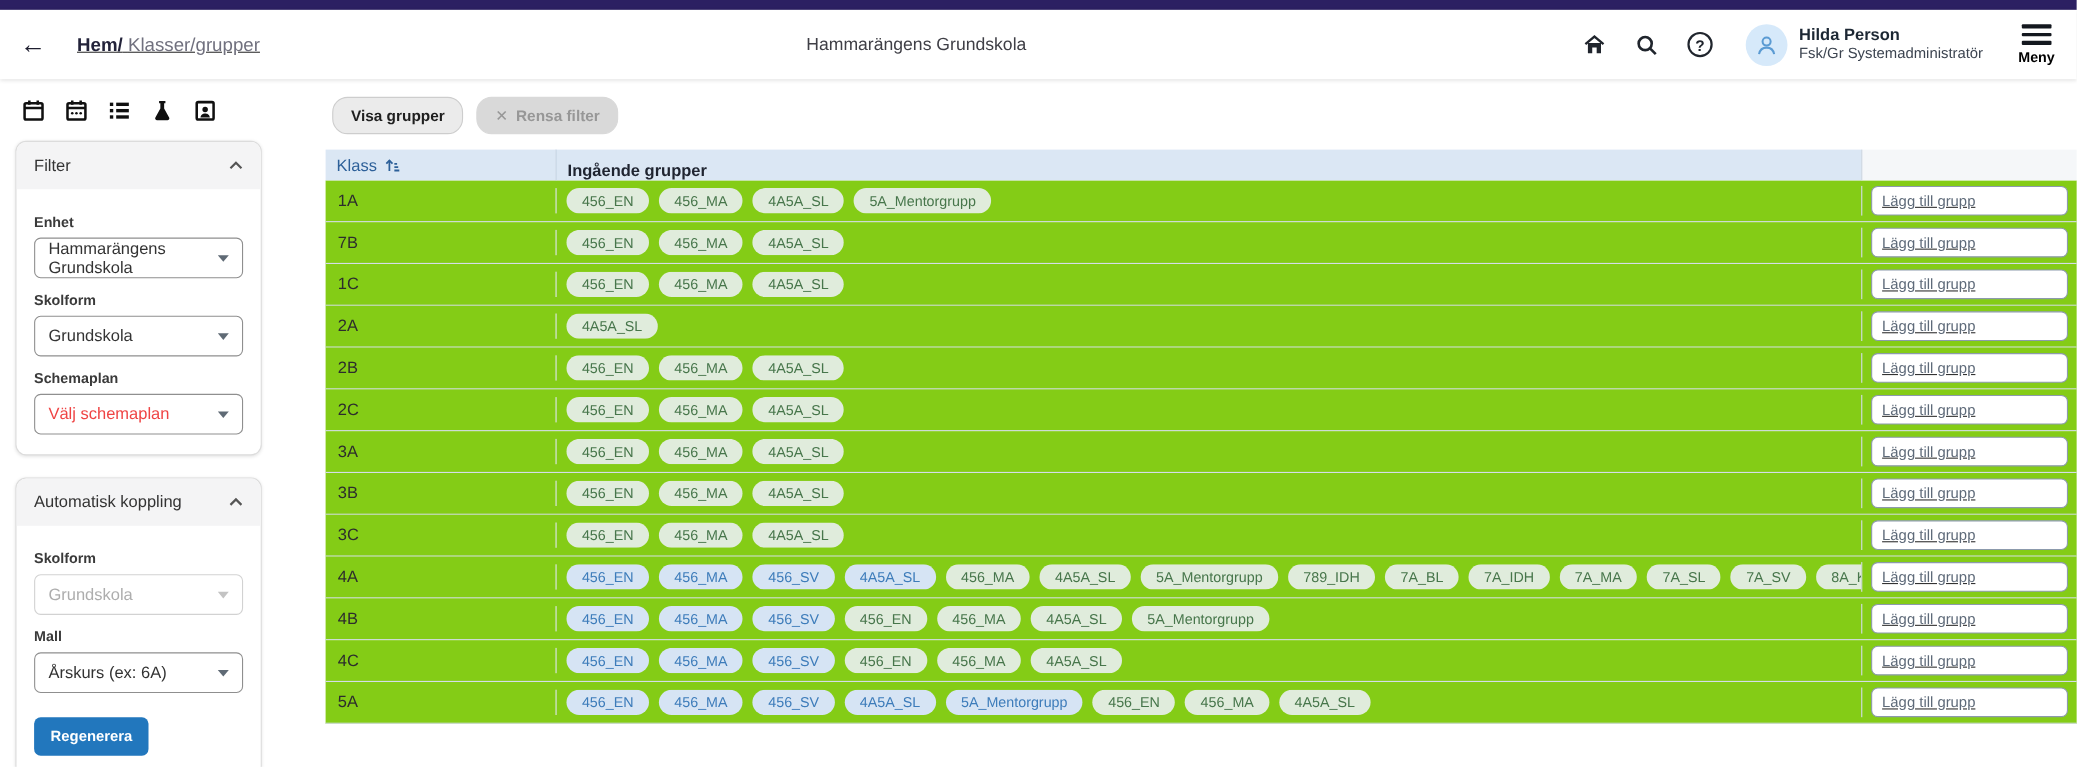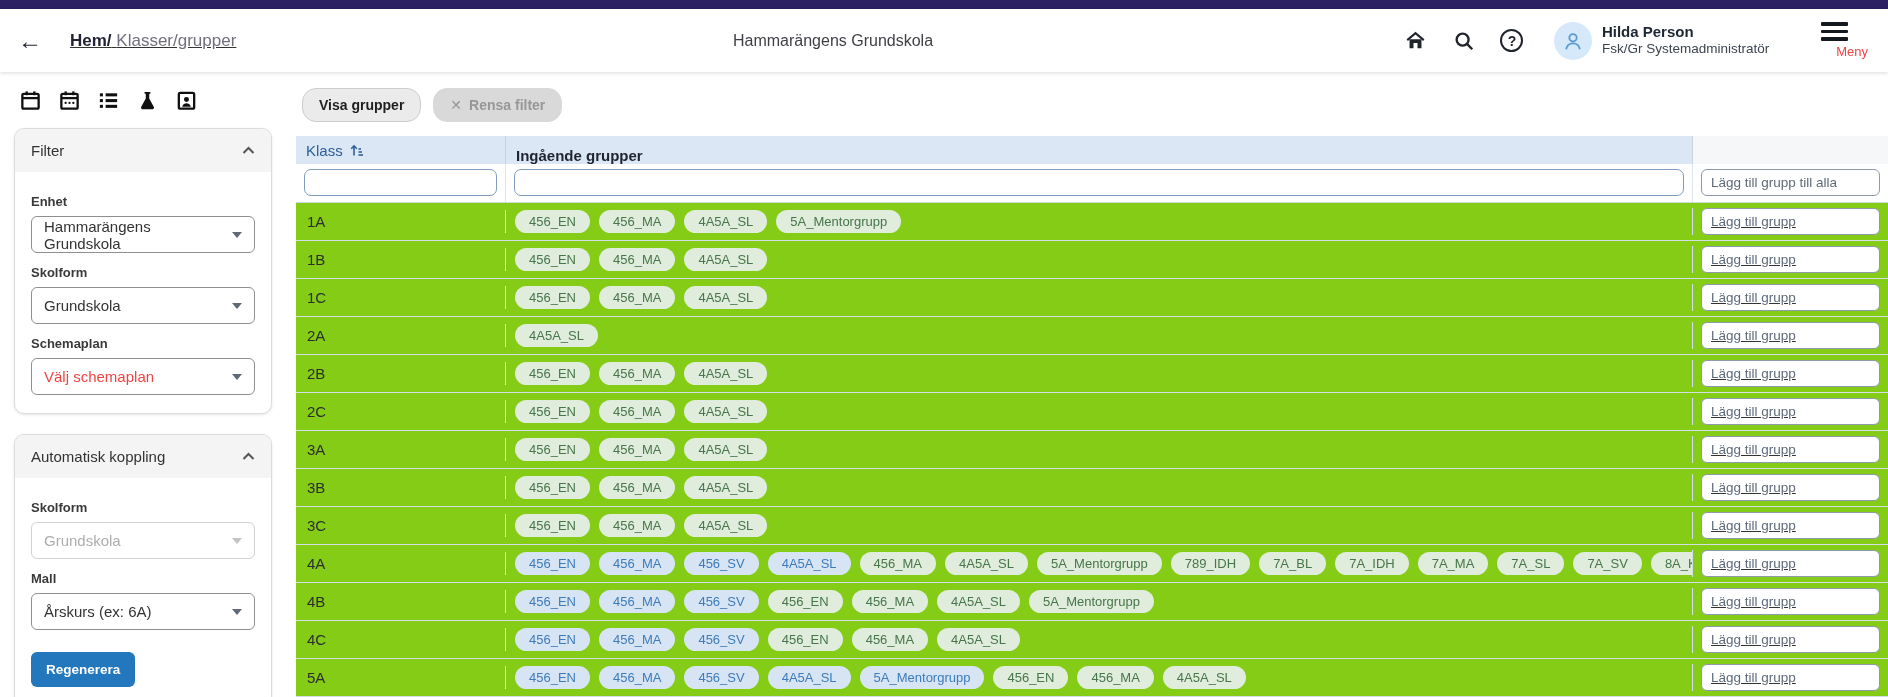--- a/index.html
+++ b/index.html
@@ -25,29 +25,29 @@
     display:flex; align-items:center; justify-content:center; font-size:14px; font-weight:700; color:#20252d; }
   .user-block { display:flex; align-items:center; gap:10px; margin-left:6px; }
   .avatar { width:38px; height:38px; border-radius:50%; background:#d6e9fa;
     display:flex; align-items:center; justify-content:center; }
   .user-texts { display:flex; flex-direction:column; line-height:1.25; }
   .user-name { font-weight:700; font-size:15px; color:#1c2733; }
   .user-role { font-size:13.5px; color:#3c4450; }
   .menu-block { display:flex; flex-direction:column; align-items:center; gap:3px; cursor:pointer; margin-left:8px; }
   .hamburger { width:27px; display:flex; flex-direction:column; gap:4px; }
   .hamburger span { height:3.5px; background:#14181f; border-radius:1px; }
-  .menu-label { font-size:13px; font-weight:400; color:#ef4444;margin-left:35px; }
+  .menu-label { font-size:13px; font-weight:700; color:#000000; }
 
   
   .content { display:flex; height:625px; }
   .left { width:288px; padding:10px 0 0 14px; flex:none; }
   .tool-icons { display:flex; gap:15px; margin:6px 0 16px 4px; }
   .tool-icons .icon-btn { width:24px; height:24px; }
 
-  .card { width:258px; border:1px solid #dcdcdc; border-radius:10px; background:#fff;
+  .card { width:224px; border:1px solid #dcdcdc; border-radius:10px; background:#fff;
     box-shadow:0 1px 3px rgba(0,0,0,.10); margin-bottom:20px; overflow:hidden; }
   .card-header { background:#f4f4f5; padding:13px 16px; display:flex;
     justify-content:space-between; align-items:center; font-size:15px; color:#333; cursor:pointer; }
   .card-body { padding:10px 16px 18px; }
   .field-label { font-size:13px; font-weight:700; color:#3a3a3a; margin:12px 0 7px; }
   .select { border:1px solid #8f8f8f; border-radius:6px; height:37px; display:flex;
     align-items:center; justify-content:space-between; padding:0 12px; font-size:15px;
     color:#333; background:#fff; cursor:pointer; }
   .caret { width:0; height:0; border-left:5.5px solid transparent; border-right:5.5px solid transparent;
     border-top:6px solid #5f6a75; flex:none; margin-left:8px; }
@@ -262,48 +262,37 @@
               <line x1="8.5" y1="8" x2="12" y2="8"></line>
               <line x1="8.5" y1="5" x2="11" y2="5"></line>
           </svg>
         </div>
         <div class="cell cell-groups">
           <span>Ingående grupper</span>
         </div>
         <div class="cell cell-action"></div>
       </div>
 
-      <div class="trow filter-row">
-        <div class="cell">
-          <input class="flt-input" type="text" style="">
-        </div>
-        <div class="cell cell-groups">
-          <input class="flt-input" type="text" style="">
-        </div>
-        <div class="cell cell-action">
-          <button class="add-btn">Lägg till grupp till alla</button>
-        </div>
-      </div>
 
       <div>
   <div class="trow data-row">
     <div class="cell-class">1A</div>
     <div class="cell-chips">
               <span class="chip green">456_EN</span>
               <span class="chip green">456_MA</span>
               <span class="chip green">4A5A_SL</span>
               <span class="chip green">5A_Mentorgrupp</span>
             </div>
     <div class="cell-action">
       <button class="add-btn">Lägg till grupp</button>
     </div>
   </div>
 
   <div class="trow data-row">
-    <div class="cell-class">1B</div>
+    <div class="cell-class">7B</div>
     <div class="cell-chips">
               <span class="chip green">456_EN</span>
               <span class="chip green">456_MA</span>
               <span class="chip green">4A5A_SL</span>
             </div>
     <div class="cell-action">
       <button class="add-btn">Lägg till grupp</button>
     </div>
   </div>
 

